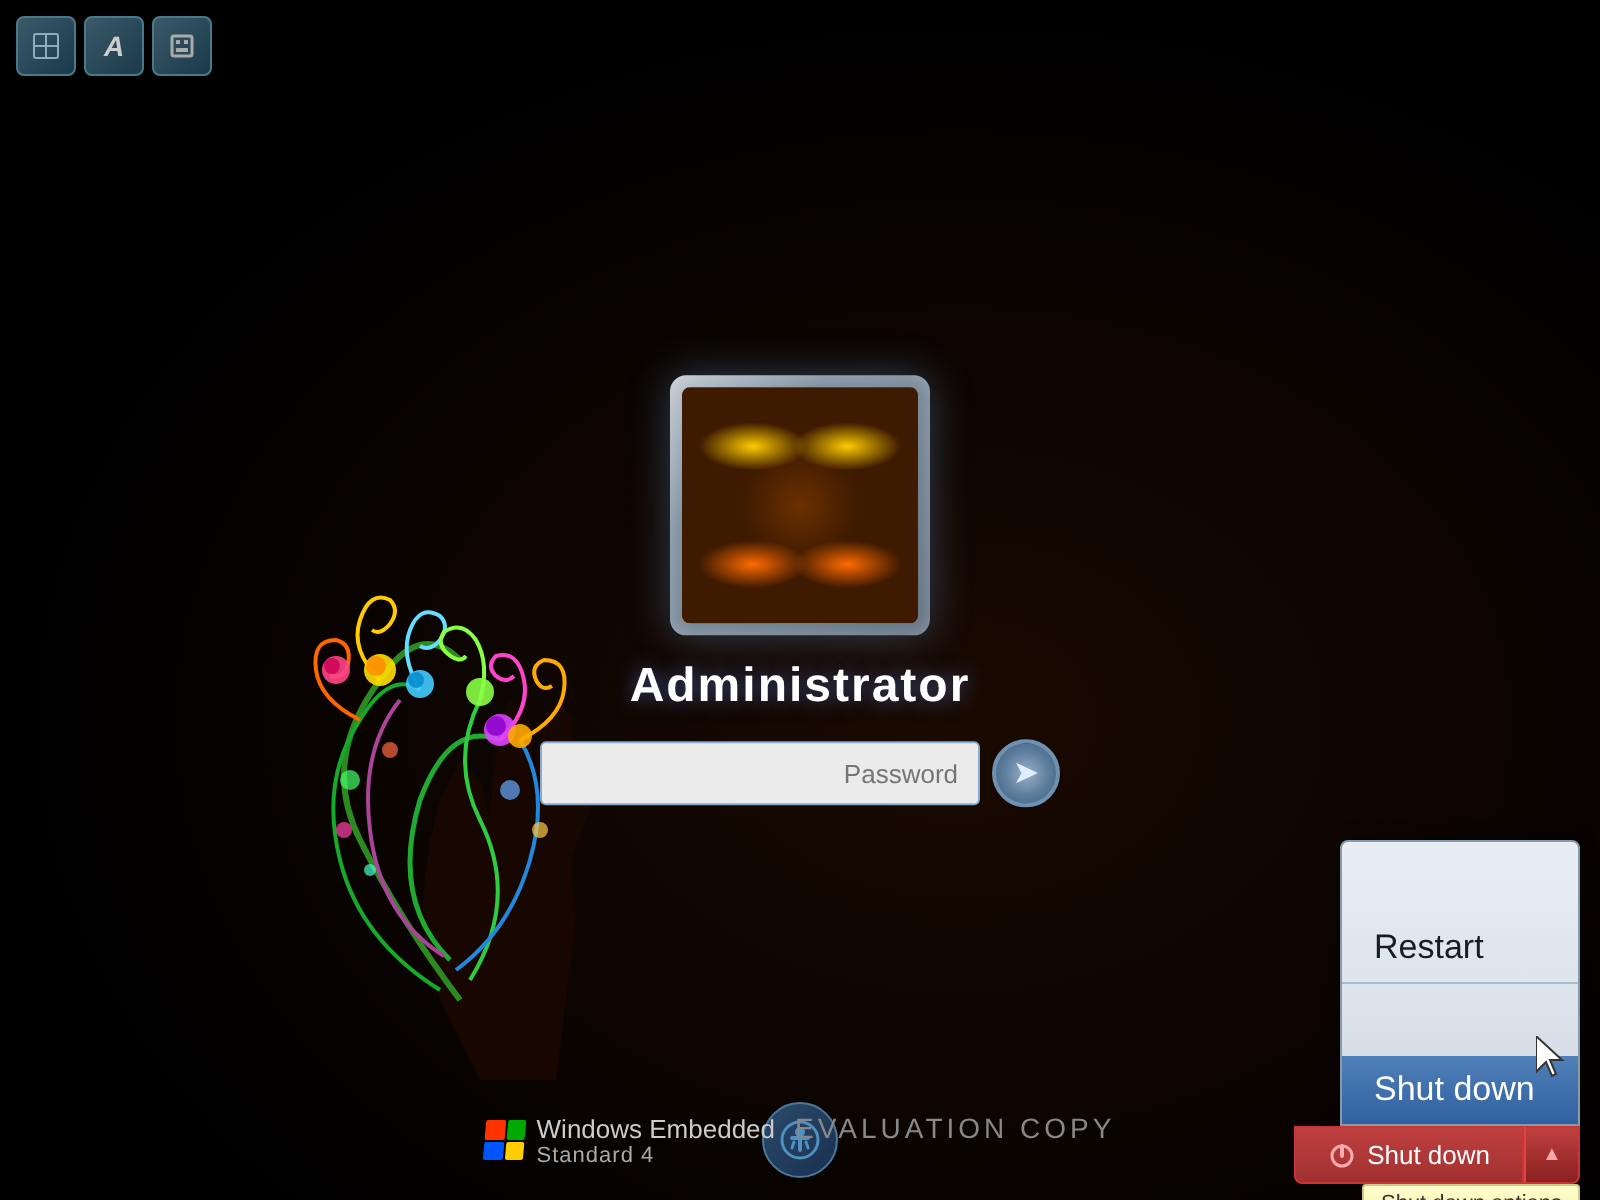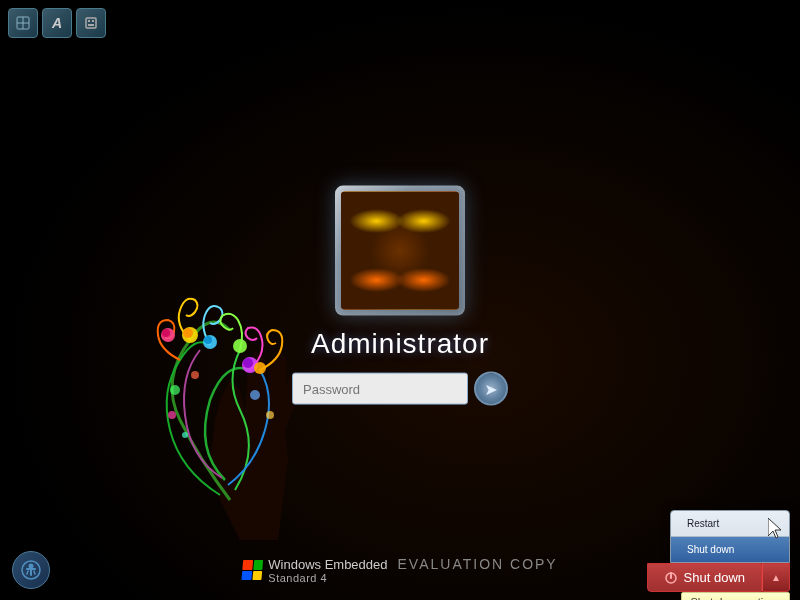--- a/index.html
+++ b/index.html
@@ -94,42 +94,43 @@
         radial-gradient(ellipse 45px 20px at 30% 25%, #ffcc00 0%, transparent 60%),
         radial-gradient(ellipse 45px 20px at 70% 25%, #ffcc00 0%, transparent 60%),
         radial-gradient(ellipse 45px 20px at 30% 75%, #ff6b00 0%, transparent 60%),
         radial-gradient(ellipse 45px 20px at 70% 75%, #ff6b00 0%, transparent 60%),
         radial-gradient(circle 30px at 50% 50%, #6b3000 0%, #3d1a00 100%);
     }
 
     
     .username {
       color: #fff;
-      font-size: 28px;
-      font-weight: 400;
+      font-size: 24px;
+      font-weight: 700;
       text-shadow: 0 0 10px rgba(100,150,255,0.5);
       letter-spacing: 1px;
     }
 
     
     .password-row {
       display: flex;
       align-items: center;
       gap: 6px;
     }
     .password-input {
-      width: 176px;
+      width: 220px;
       height: 32px;
       background: rgba(255,255,255,0.92);
       border: 1px solid #88aacc;
       border-radius: 3px;
       padding: 0 10px;
       font-size: 13px;
       color: #8b5cf6;
       outline: none;
+      text-align: right;
     }
     .login-arrow-btn {
       width: 34px;
       height: 34px;
       background: radial-gradient(circle, #9ab0c8 0%, #6080a0 50%, #3a5a7a 100%);
       border: 2px solid #7090b0;
       border-radius: 50%;
       display: flex;
       align-items: center;
       justify-content: center;
@@ -140,21 +141,21 @@
 
     
     .bottom-bar {
       position: absolute;
       bottom: 0;
       left: 0;
       right: 0;
       height: 60px;
       display: flex;
       align-items: center;
-      justify-content: flex-start;
+      justify-content: center;
       padding: 0 12px;
     }
     .bottom-left {
       display: flex;
       align-items: center;
       gap: 8px;
     }
     .ease-access-btn {
       width: 38px;
       height: 38px;
@@ -225,24 +226,25 @@
       background: linear-gradient(to bottom, #e8eef4, #d0dae4);
       border: 1px solid #8899aa;
       border-radius: 4px 4px 0 0;
       min-width: 120px;
       box-shadow: 0 -2px 8px rgba(0,0,0,0.4);
       overflow: hidden;
       margin-bottom: 0;
     }
     .dropdown-item {
       padding: 7px 16px;
-      font-size: 10px;
+      font-size: 17px;
       color: #1a1a2a;
       cursor: pointer;
       white-space: nowrap;
+      margin-top: 36px;
     }
     .dropdown-item:hover, .dropdown-item.active {
       background: linear-gradient(to bottom, #5080b8, #3060a0);
       color: #fff;
     }
     .dropdown-divider {
       height: 1px;
       background: #aabbcc;
     }
 

